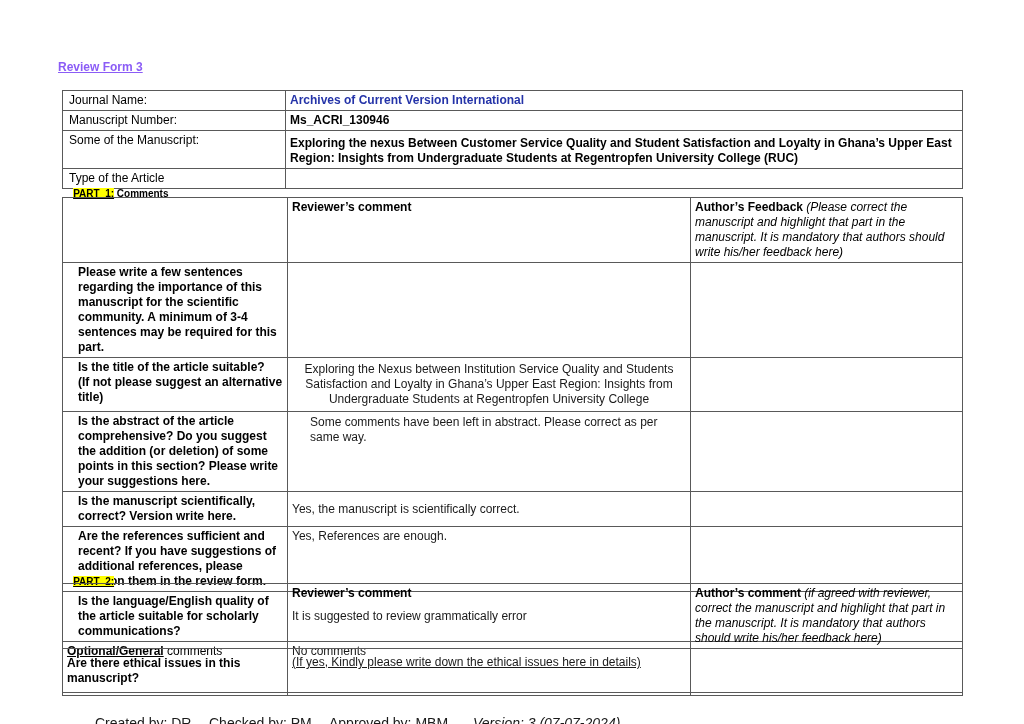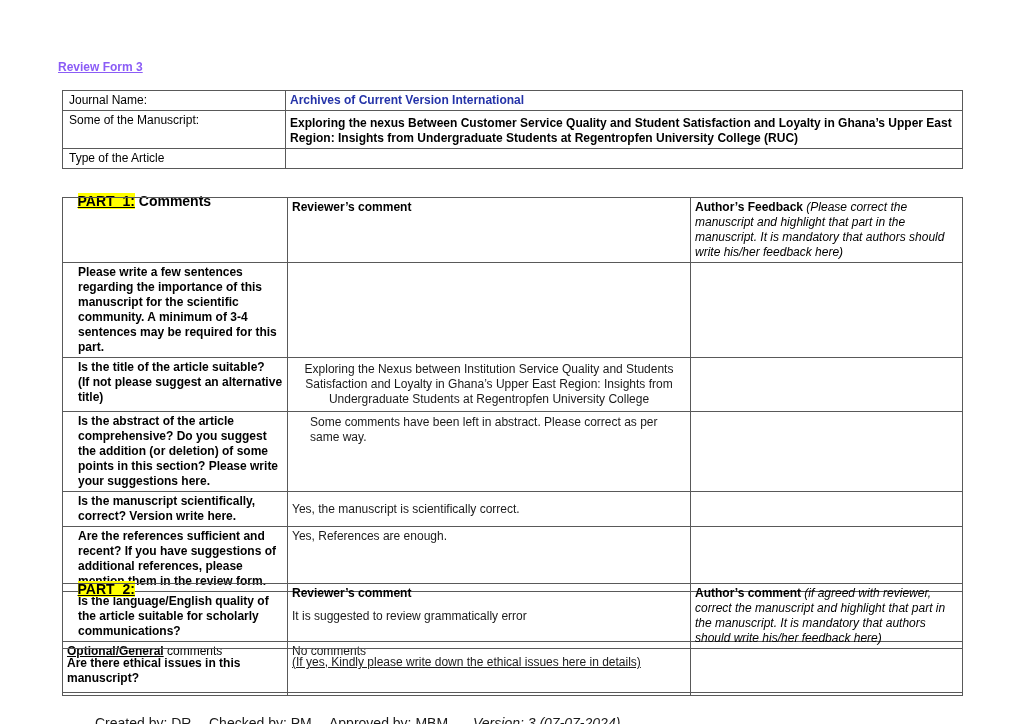--- a/index.html
+++ b/index.html
@@ -24,21 +24,21 @@
 
   
   .info-table { position: absolute; left: 62px; top: 90px; width: 900px; }
   .info-table td.label { padding-left: 6px; vertical-align: middle; }
   .info-table td.value { font-weight: bold; vertical-align: middle; }
   .info-table .blue { color: #2433a8; }
 
   
   .part-heading {
     position: absolute; left: 62px;
-    font-size: 14px; font-weight: bold; white-space: pre;
+    font-size: 10px; font-weight: bold; white-space: pre;
   }
   .part1-heading { top: 177px; }
   .part2-heading { top: 565px; }
   .hl {
     background: #ffff00;
     text-decoration: underline;
     white-space: pre;
   }
 
   
@@ -70,20 +70,24 @@
 
   <table class="info-table">
     <colgroup>
         <col style="width:223px">
         <col style="width:677px">
       </colgroup>
     <tbody>
         <tr style="height:15px">
       <td class="label">Journal Name:</td>
       <td class="value blue">Archives of Current Version International</td>
+    </tr>
+    <tr style="height:14px">
+      <td class="label">Manuscript Number:</td>
+      <td class="value">Ms_ACRI_130946</td>
     </tr>
     <tr style="height:30px">
       <td class="label" style="vertical-align:top">Some of the Manuscript:</td>
       <td class="value" style="padding-top:5px">Exploring the nexus Between Customer Service Quality and Student Satisfaction and Loyalty in Ghana’s Upper East Region: Insights from Undergraduate Students at Regentropfen University College (RUC)</td>
     </tr>
     <tr style="height:14px">
       <td class="label">Type of the Article</td>
       <td class="value"></td>
     </tr>
   </tbody>

